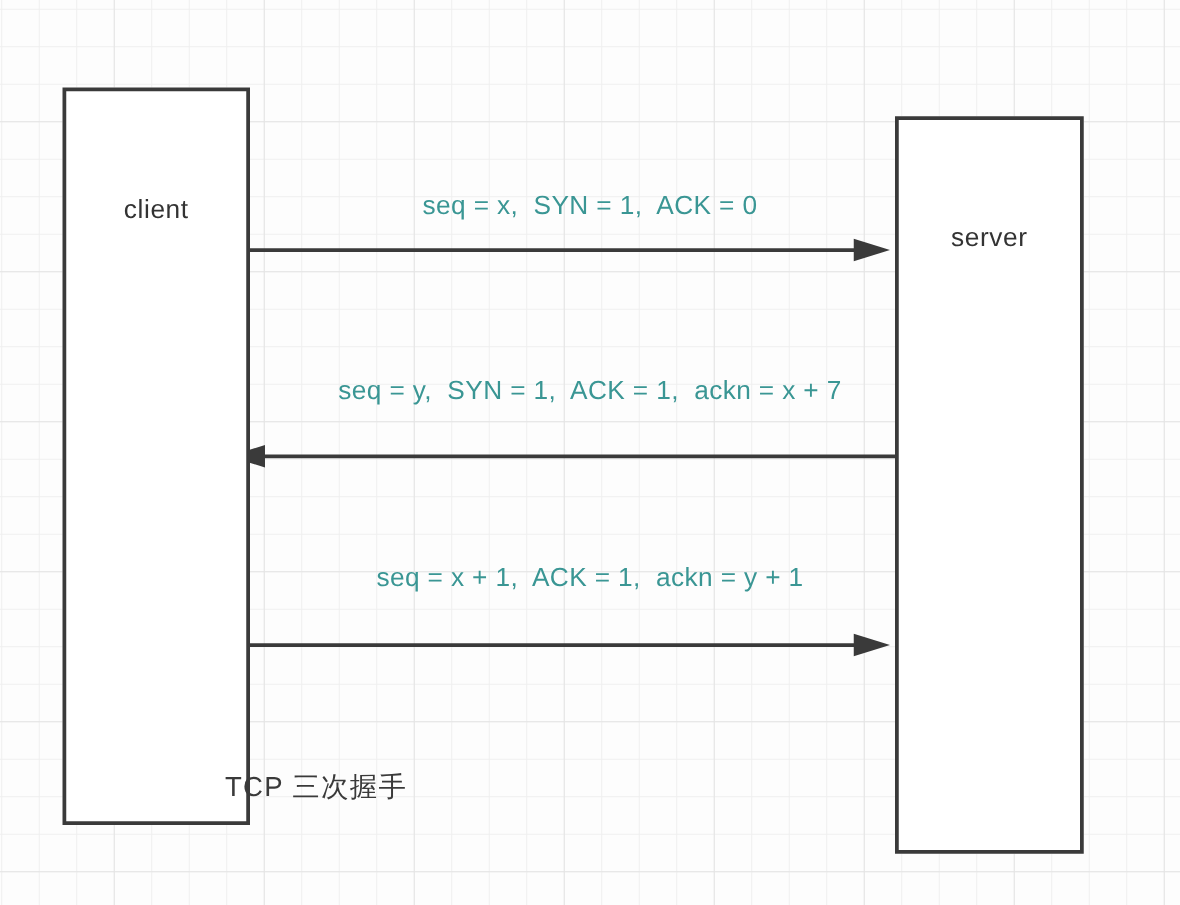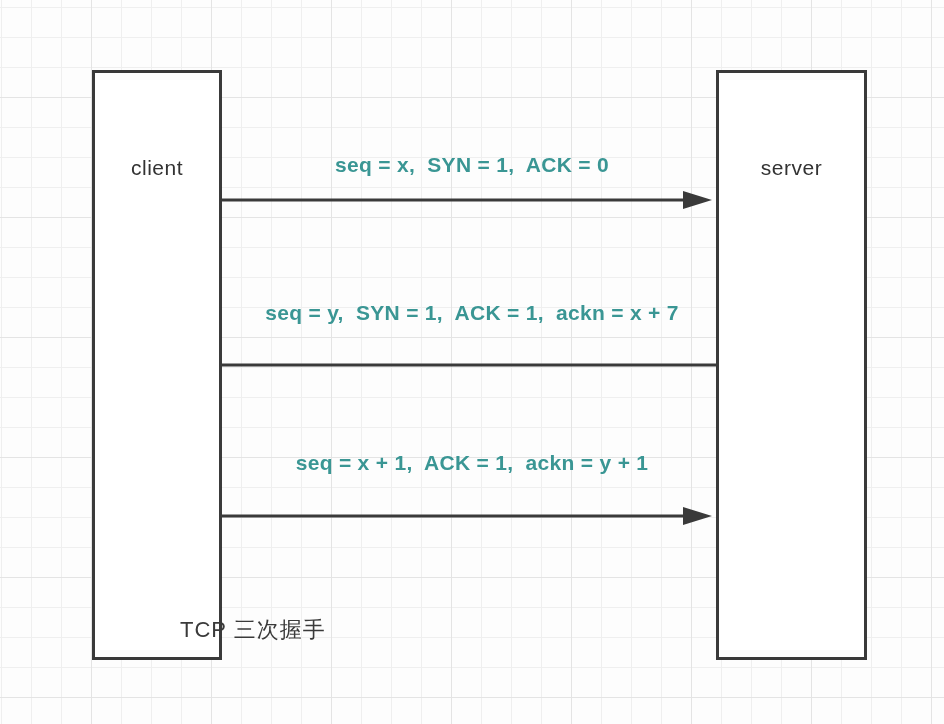--- a/index.html
+++ b/index.html
@@ -29,42 +29,42 @@
     pointer-events: none;
   }
   .lifeline {
     position: absolute;
     top: 70px;
     height: 590px;
     background: #ffffff;
     border: 3px solid #3a3a3a;
     box-sizing: border-box;
   }
-  .lifeline.client { left: 50px;  width: 130px; margin-left: 42px; }
-  .lifeline.server { left: 716px; width: 151px; }
+  .lifeline.client { left: 50px;  width: 150px; }
+  .lifeline.server { left: 716px; width: 151px; margin-top: 23px; }
   .box-label {
     position: absolute;
     left: 0;
     width: 100%;
     text-align: center;
     font-size: 21px;
     line-height: 26px;
     color: #333333;
     letter-spacing: 0.5px;
   }
   .box-label.name   { top: 82px; }
   .box-label.action { top: 222px; }
   .msg {
     position: absolute;
     left: 180px;
     width: 584px;
     text-align: center;
     font-size: 21px;
     line-height: 26px;
-    font-weight: bold;
+    font-weight: normal;
     color: #3a9694;
     white-space: pre;
     letter-spacing: 0.3px;
   }
   .msg.m1 { top: 152px; }
   .msg.m2 { top: 300px; }
   .msg.m3 { top: 450px; }
   .diagram-title {
     position: absolute;
     left: 180px;

